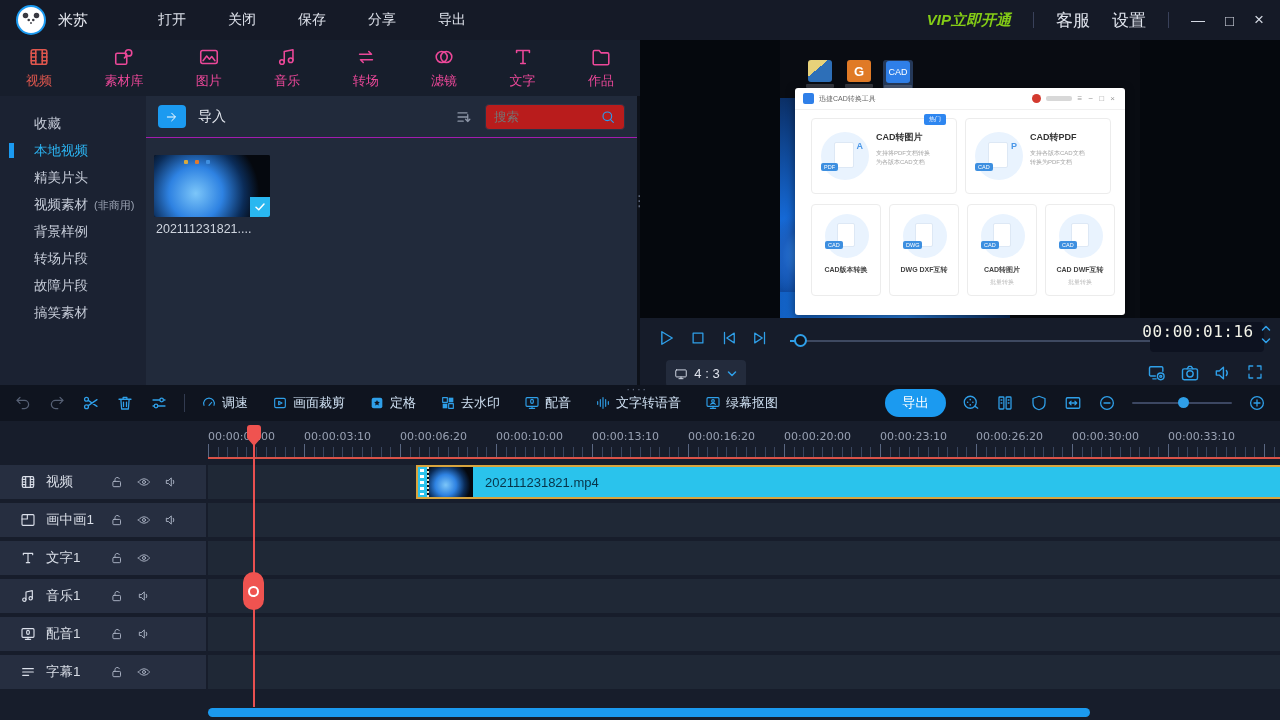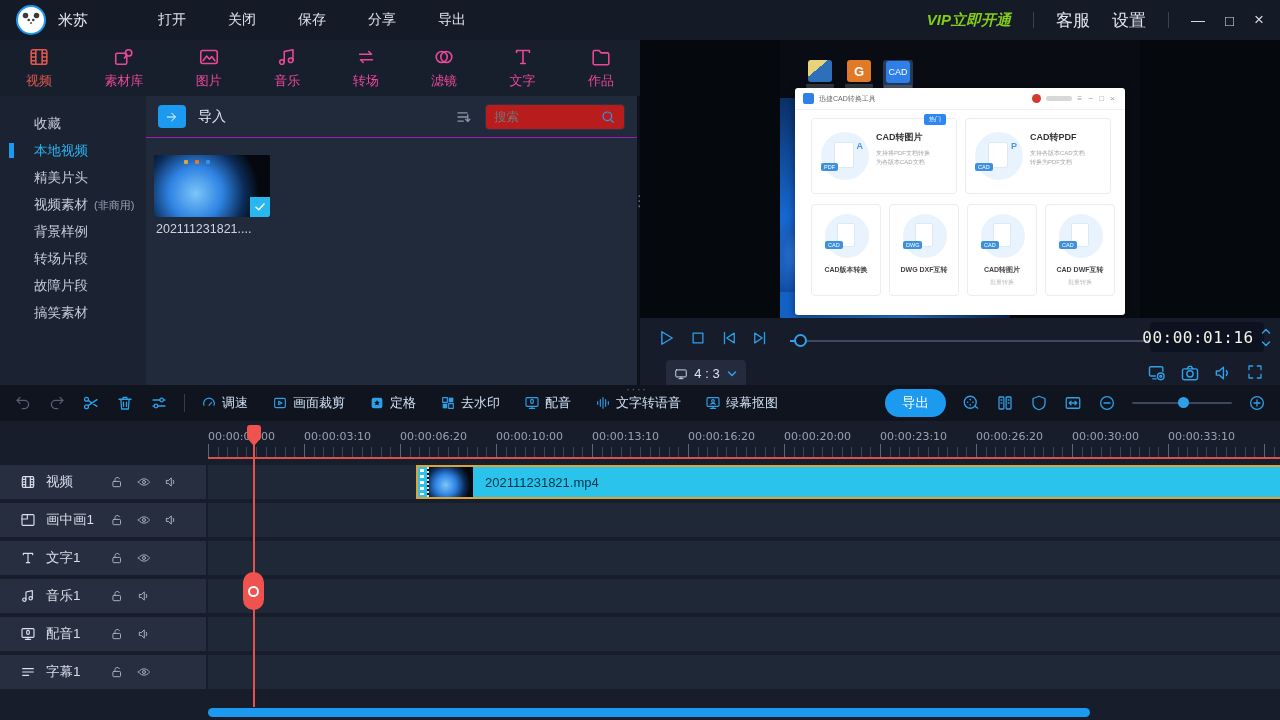--- a/index.html
+++ b/index.html
@@ -89,21 +89,21 @@
 .sm-illus .doc{position:absolute;left:12px;top:9px;width:18px;height:24px;background:#fff;border:1px solid #dde8f5;border-radius:2px}
 .sm-title{position:absolute;left:0;right:0;top:60px;text-align:center;font-size:7px;font-weight:bold;color:#444}
 .sm-sub{position:absolute;left:0;right:0;top:73px;text-align:center;font-size:6px;color:#bbb}
 
 
 .pctrl{position:absolute;left:0;top:278px;width:640px;height:67px;background:#161c2a}
 .transport{position:absolute;left:16px;top:10px;display:flex;gap:13px;align-items:center;color:#2f9fe8}
 .pslider{position:absolute;left:150px;top:22px;width:410px;height:2px;background:#3e4961;border-radius:1px}
 .pslider .done{position:absolute;left:0;top:0;height:2px;width:10px;background:#2f9fe8}
 .pknob{position:absolute;left:4px;top:-6px;width:13px;height:13px;border-radius:50%;border:2.5px solid #2f9fe8;background:#10151f}
-.timecode{position:absolute;right:16px;top:4px;width:114px;height:30px;background:#0d1220;border-radius:4px;display:flex;align-items:center;justify-content:center;gap:6px}
+.timecode{position:absolute;right:16px;top:4px;width:114px;height:30px;background:#0d1220;border-radius:4px;display:flex;align-items:flex-start;justify-content:center;gap:6px}
 .tc-text{font-family:"DejaVu Sans Mono",monospace;font-size:16px;color:#f3f4e9;letter-spacing:.5px}
 .tc-spin{display:flex;flex-direction:column;gap:1px;color:#2f9fe8}
 .ratio{position:absolute;left:26px;top:42px;width:80px;height:27px;background:#232b3c;border-radius:4px;display:flex;align-items:center;justify-content:center;gap:6px;color:#dfe3ec;font-size:13px}
 .ratio .mon{color:#cfd6e2}.ratio .chev{color:#2f9fe8}
 .pc-icons{position:absolute;right:16px;top:45px;display:flex;gap:13px;color:#2f9fe8}
 
 
 .toolbar{position:absolute;left:0;top:385px;width:1280px;height:36px;background:#0f141f;display:flex;align-items:center;padding:0 14px}
 .tb-left{display:flex;gap:16px;align-items:center}
 .gray{color:#566074}.blue{color:#2f9fe8}

